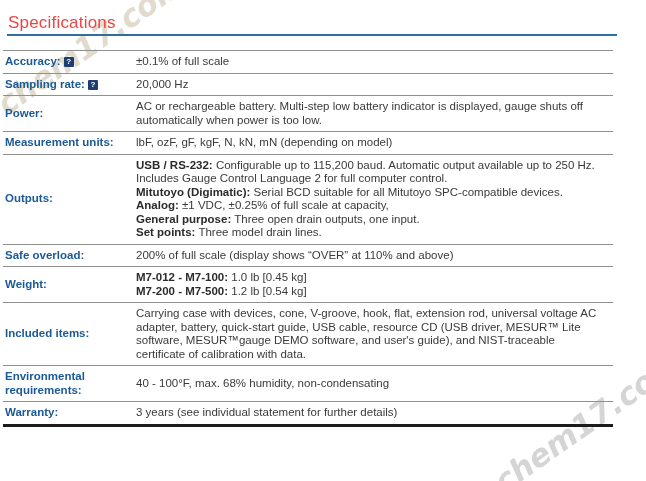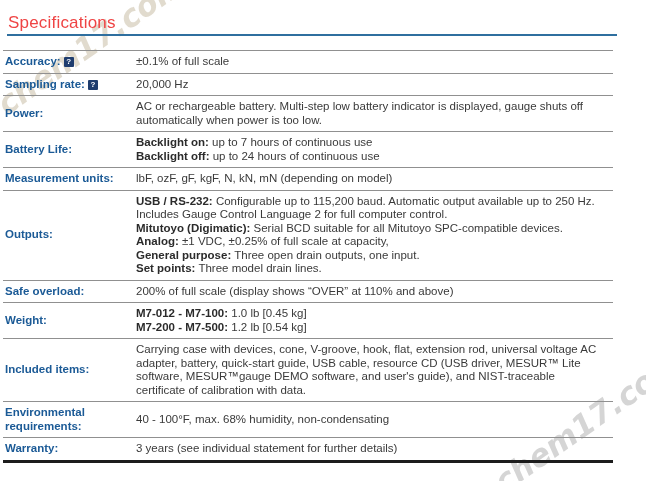--- a/index.html
+++ b/index.html
@@ -74,27 +74,20 @@
             <div class="vline"><span>20,000 Hz</span></div>
           </td>
         </tr>
         <tr>
           <th><span>Power:</span></th>
           <td>
             <div class="vline"><span>AC or rechargeable battery. Multi-step low battery indicator is displayed, gauge shuts off automatically when power is too low.</span></div>
           </td>
         </tr>
         <tr>
-          <th><span>Battery Life:</span></th>
-          <td>
-            <div class="vline"><b>Backlight on:</b><span> up to 7 hours of continuous use</span></div>
-            <div class="vline"><b>Backlight off:</b><span> up to 24 hours of continuous use</span></div>
-          </td>
-        </tr>
-        <tr>
           <th><span>Measurement units:</span></th>
           <td>
             <div class="vline"><span>lbF, ozF, gF, kgF, N, kN, mN (depending on model)</span></div>
           </td>
         </tr>
         <tr>
           <th><span>Outputs:</span></th>
           <td>
             <div class="vline"><b>USB / RS-232:</b><span> Configurable up to 115,200 baud. Automatic output available up to 250 Hz. Includes Gauge Control Language 2 for full computer control.</span></div>
             <div class="vline"><b>Mitutoyo (Digimatic):</b><span> Serial BCD suitable for all Mitutoyo SPC-compatible devices.</span></div>

